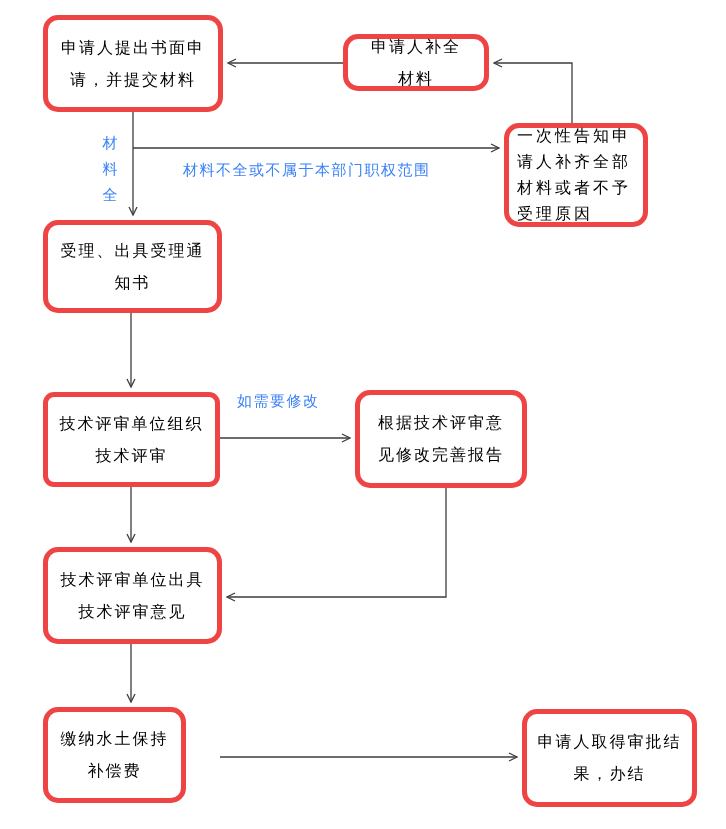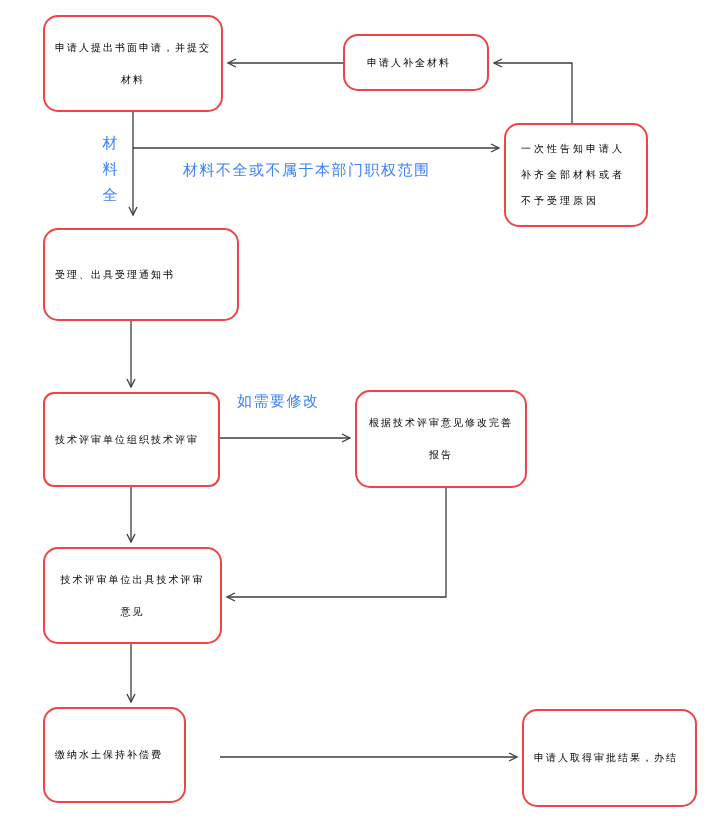--- a/index.html
+++ b/index.html
@@ -4,30 +4,30 @@
 <style>
   html,body{margin:0;padding:0;background:#ffffff;}
   .canvas{
     position:relative;width:726px;height:829px;background:#ffffff;overflow:hidden;
     font-family:"Liberation Sans","DejaVu Sans",sans-serif;color:#000000;
   }
   .connectors{position:absolute;left:0;top:0;width:726px;height:829px;}
   .connectors path{fill:none;stroke:#3d3d3d;stroke-width:1.3;}
   .node{
     position:absolute;box-sizing:border-box;
-    border:2px solid #ef4444;border-radius:15px;background:#ffffff;
-    display:flex;align-items:center;
-    text-align:center;font-size:10px;letter-spacing:2px;line-height:32px;
+    border:5px solid #ef4444;border-radius:15px;background:#ffffff;
+    display:flex;align-items:center;justify-content:center;
+    text-align:center;font-size:16px;letter-spacing:2px;line-height:32px;
     padding:0 10px;
   }
   #n-apply{left:43px;top:15px;width:180px;height:97px;}
   #n-supplement{left:343px;top:34px;width:146px;height:57px;padding:0 22px;}
   #n-notify{left:504px;top:123px;width:144px;height:104px;
-    text-align:left;line-height:26px;letter-spacing:3px;padding:0 15px;}
-  #n-accept{left:43px;top:220px;width:196px;height:93px;margin-top:8px;}
+    text-align:left;line-height:26px;letter-spacing:3px;padding:0 8px;}
+  #n-accept{left:43px;top:220px;width:179px;height:93px;}
   #n-review{left:43px;top:392px;width:177px;height:95px;border-radius:11px;}
   #n-revise{left:355px;top:390px;width:172px;height:98px;}
   #n-opinion{left:43px;top:547px;width:179px;height:97px;}
   #n-fee{left:43px;top:707px;width:143px;height:96px;}
   #n-result{left:522px;top:709px;width:175px;height:98px;}
   .edge-label{position:absolute;font-size:15px;color:#3b82f6;}
   #lbl-complete{left:98px;top:130px;width:24px;line-height:26px;
     text-align:center;word-break:break-all;}
   #lbl-incomplete{left:183px;top:161px;letter-spacing:1.5px;white-space:nowrap;}
   #lbl-revision{left:237px;top:392px;letter-spacing:1.5px;white-space:nowrap;}

